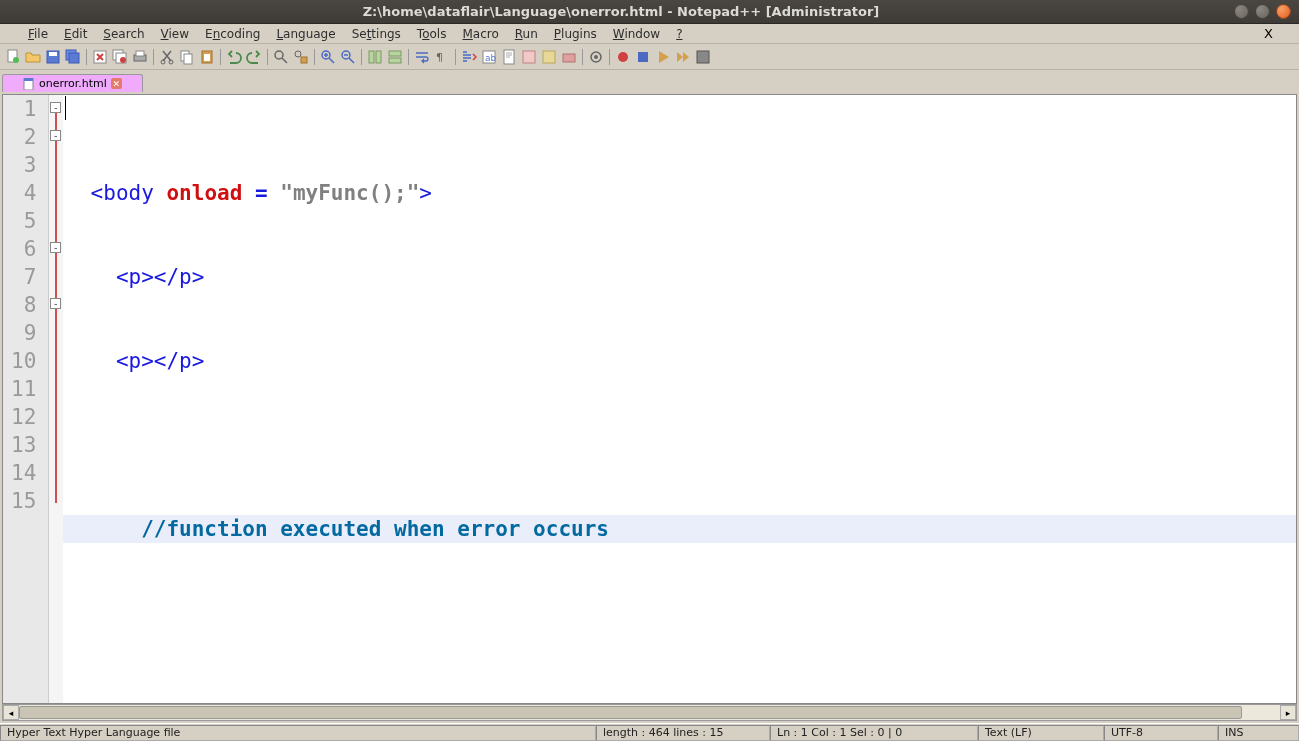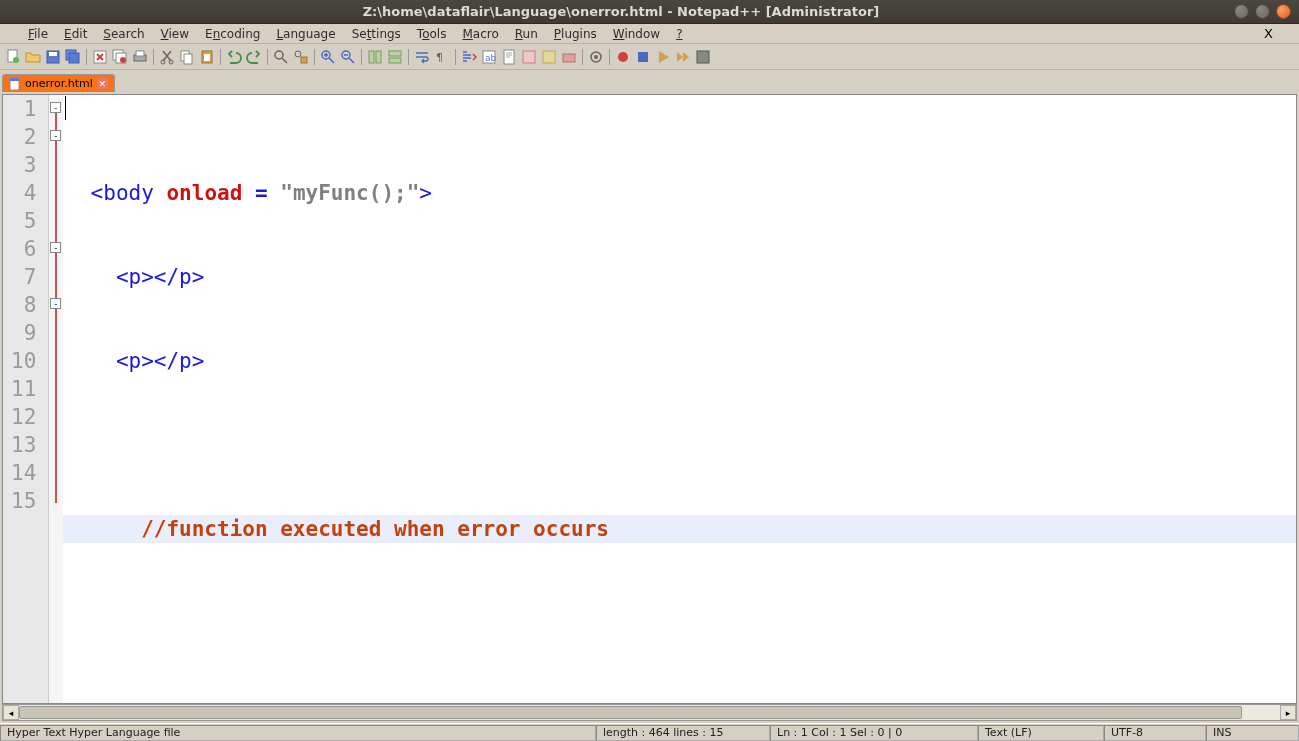--- a/index.html
+++ b/index.html
@@ -13,36 +13,36 @@
 .win-close { background: radial-gradient(circle at 30% 30%, #f7a06a, #e55c1a); }
 .menubar { background: #d6d0c4; height: 20px; display: flex; align-items: center; padding: 0 20px; gap: 0; border-bottom: 1px solid #b8b2a4; }
 .menu-item { padding: 2px 8px; cursor: pointer; font-size: 12px; color: #2e2e2e; }
 .menu-item u { text-decoration: underline; }
 .close-x { margin-left: auto; padding: 0 6px; font-size: 13px; cursor: pointer; }
 .toolbar { background: #d6d0c4; height: 26px; display: flex; align-items: center; padding: 2px 4px; gap: 2px; border-bottom: 1px solid #b8b2a4; }
 .tb-btn { width: 18px; height: 18px; display: flex; align-items: center; justify-content: center; cursor: pointer; border-radius: 2px; }
 .tb-sep { width: 1px; height: 16px; background: #999; margin: 0 2px; }
 .tb-btn svg { width: 16px; height: 16px; }
 .tabs { background: #d6d0c4; height: 22px; display: flex; align-items: flex-end; padding: 0 2px; }
-.tab { background: #f97316; border: 1px solid #999; border-bottom: none; padding: 2px 6px; font-size: 11px; display: flex; align-items: center; gap: 4px; border-radius: 3px 3px 0 0; }
+.tab { background: #f0abfc; border: 1px solid #999; border-bottom: none; padding: 2px 20px; font-size: 11px; display: flex; align-items: center; gap: 4px; border-radius: 3px 3px 0 0; }
 .tab-icon { width: 12px; height: 12px; }
 .tab-close { width: 11px; height: 11px; background: #e47a6a; border-radius: 2px; display: flex; align-items: center; justify-content: center; color: #fff; font-size: 9px; cursor: pointer; }
 .editor-wrap { flex: 1; background: #d6d0c4; padding: 2px; display: flex; flex-direction: column; min-height: 0; }
 .editor { flex: 1; background: #fff; border: 1px solid #888; display: flex; font-family: "DejaVu Sans Mono", "Consolas", monospace; font-size: 21px; overflow: hidden; position: relative; min-height: 0; }
 .gutter { background: #e8e8e8; color: #9a9a9a; text-align: right; padding: 0 12px 0 8px; user-select: none; border-right: 1px solid #ccc; line-height: 28px; }
 .fold-col { width: 14px; background: #f5f5f5; position: relative; }
 .fold-line { position: absolute; left: 6px; top: 0; width: 2px; background: #d05050; }
 .fold-box { position: absolute; left: 1px; width: 11px; height: 11px; border: 1px solid #888; background: #fff; font-size: 10px; line-height: 9px; text-align: center; color: #555; cursor: pointer; }
 .code { flex: 1; white-space: pre; line-height: 28px; overflow: hidden; position: relative; }
 .code-line { padding-left: 2px; }
 .hl { background: #eaeefb; }
 .tag { color: #1818e0; }
 .attr { color: #d01010; font-weight: bold; }
 .str { color: #808080; font-weight: bold; }
-.cmt { color: #c2410c; font-weight: bold; }
+.cmt { color: #0369a1; font-weight: bold; }
 .op { color: #1818e0; font-weight: bold; }
 .caret { position: absolute; left: 2px; top: 1px; width: 1px; height: 24px; background: #000; }
 .hscroll { height: 17px; background: #d6d0c4; border: 1px solid #999; display: flex; align-items: center; }
 .scroll-btn { width: 16px; height: 15px; background: #e8e4d8; border: 1px solid #aaa; display: flex; align-items: center; justify-content: center; font-size: 9px; cursor: pointer; }
 .scroll-track { flex: 1; height: 15px; background: #ece8dc; position: relative; }
 .scroll-thumb { position: absolute; left: 0; width: 97%; height: 13px; top: 1px; background: #cac4b4; border: 1px solid #999; border-radius: 2px; }
 .statusbar { height: 18px; background: #d6d0c4; display: flex; align-items: center; font-size: 11px; border-top: 1px solid #fff; color: #222; }
 .status-cell { border: 1px solid #aaa; border-top-color: #888; border-left-color: #888; padding: 1px 6px; height: 16px; display: flex; align-items: center; }
 </style>
 </head>
@@ -330,15 +330,15 @@
     </div>
     <div class="scroll-btn">▸</div>
   </div>
 </div>
 
 <div class="statusbar">
   <div class="status-cell" style="width:596px">Hyper Text Hyper Language file</div>
   <div class="status-cell" style="width:174px">length : 464    lines : 15</div>
   <div class="status-cell" style="width:208px">Ln : 1    Col : 1    Sel : 0 | 0</div>
   <div class="status-cell" style="width:126px">Text (LF)</div>
-  <div class="status-cell" style="width:102px">UTF-8</div>
+  <div class="status-cell" style="width:114px">UTF-8</div>
   <div class="status-cell" style="flex:1">INS</div>
 </div>
 
 </body></html>

